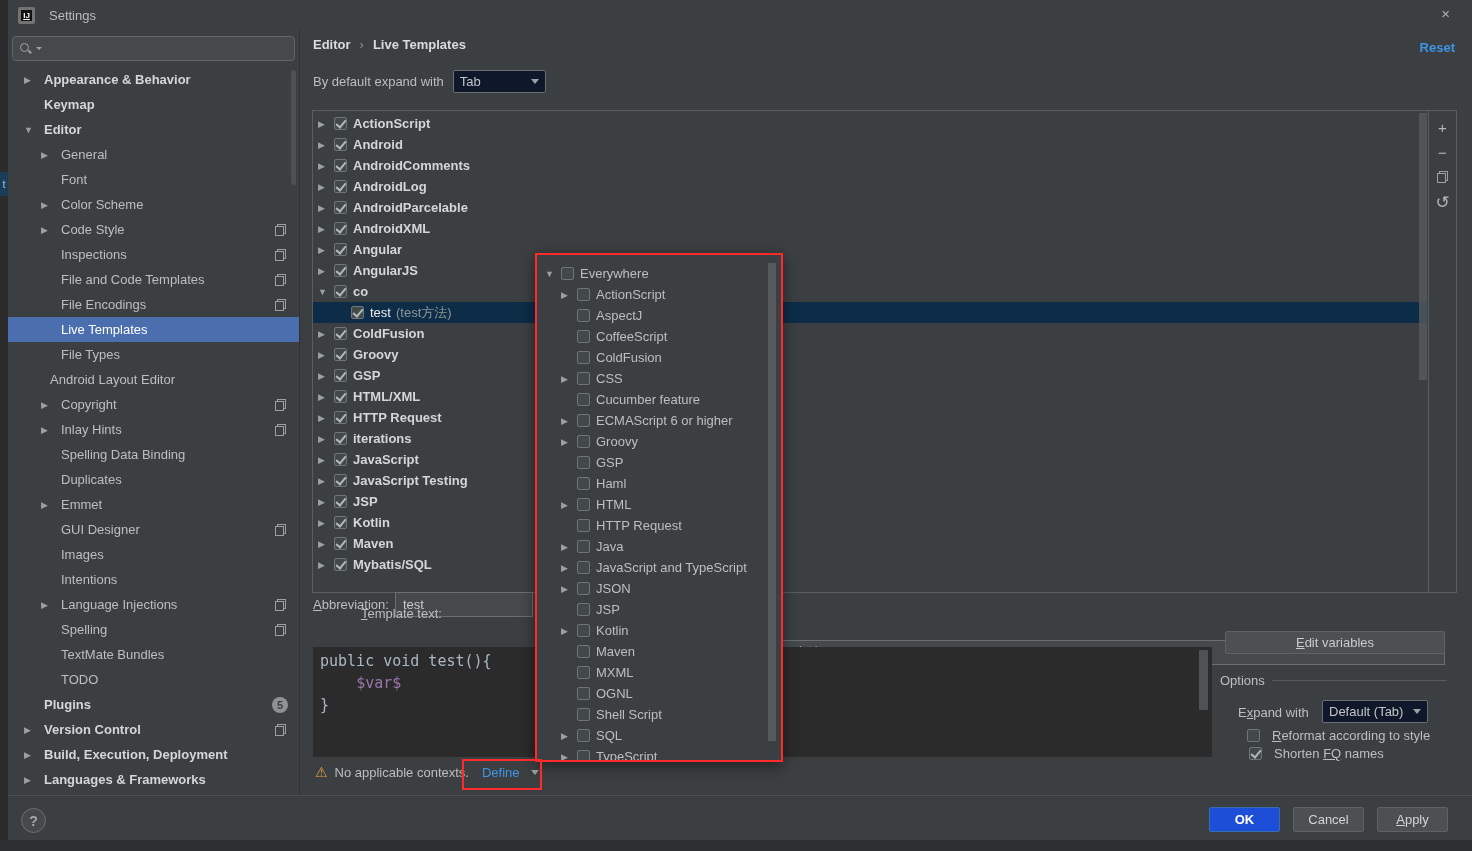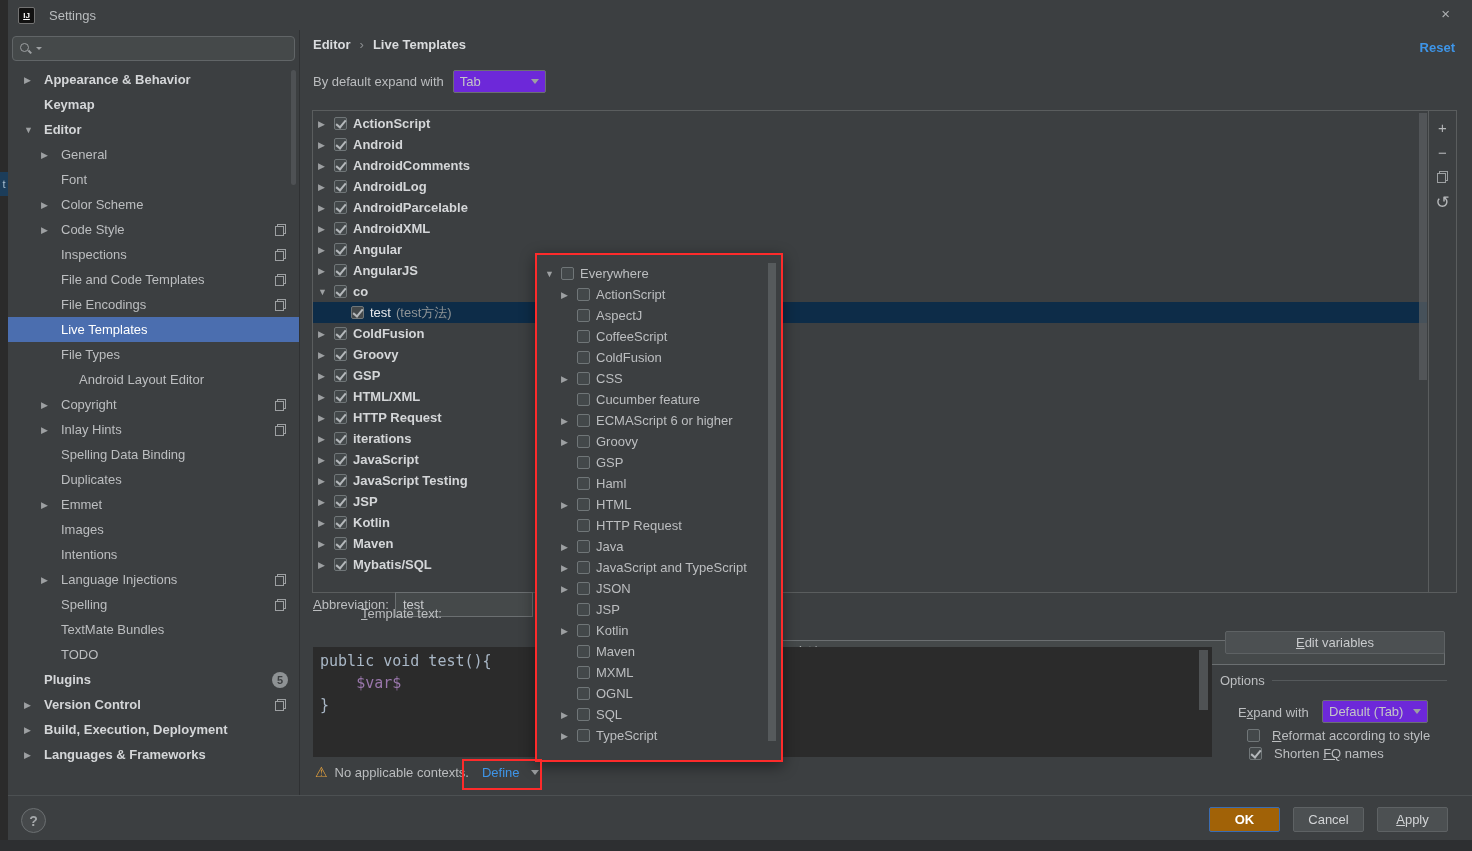--- a/index.html
+++ b/index.html
@@ -5,21 +5,21 @@
   *{margin:0;padding:0;box-sizing:border-box;}
   html,body{width:1472px;height:851px;overflow:hidden;background:#2b2b2b;}
   body{font-family:"Liberation Sans",sans-serif;font-size:13px;color:#bbbdbf;}
   .screen{position:relative;width:1472px;height:851px;background:#2d2f31;}
   .dialog{position:absolute;left:8px;top:0;width:1464px;height:840px;background:#3c3f41;}
   .edge-strip{position:absolute;left:0;top:0;width:8px;height:851px;background:#2b2b2b;}
   .edge-tab{position:absolute;left:0;top:172px;width:8px;height:24px;background:#1c3d5a;color:#a9bfd0;font-size:11px;display:flex;align-items:center;justify-content:center;}
 
   
   .titlebar{position:absolute;left:8px;top:0;width:1464px;height:30px;display:flex;align-items:center;}
-  .logo{width:17px;height:17px;margin-left:10px;background:#111;border:1px solid #737373;border-radius:2px;color:#fff;font-size:8px;font-weight:bold;display:flex;align-items:center;justify-content:center;text-decoration:underline;}
+  .logo{width:17px;height:17px;margin-left:10px;background:#111;border:3px solid #737373;border-radius:2px;color:#fff;font-size:8px;font-weight:bold;display:flex;align-items:center;justify-content:center;text-decoration:underline;}
   .win-title{margin-left:14px;color:#b9bcbe;}
   .close-x{position:absolute;right:22px;top:5px;color:#aeb0b2;font-size:15px;cursor:default;}
 
   
   .sidebar{position:absolute;left:8px;top:30px;width:291px;height:765px;}
   .searchbox{position:absolute;left:4px;top:6px;width:283px;height:25px;background:#45494a;border:1px solid #616567;border-radius:4px;display:flex;align-items:center;padding-left:7px;gap:2px;}
   .mag{position:relative;width:12px;height:12px;}
   .mag::before{content:"";position:absolute;left:0;top:0;width:7px;height:7px;border:1.5px solid #9da0a2;border-radius:50%;}
   .mag::after{content:"";position:absolute;left:8px;top:8px;width:4px;height:1.5px;background:#9da0a2;transform:rotate(45deg);}
   .mag-caret{width:0;height:0;border-left:3px solid transparent;border-right:3px solid transparent;border-top:3px solid #9da0a2;margin-left:2px;}
@@ -36,21 +36,21 @@
   .copy-ico::after{content:"";position:absolute;left:0;bottom:0;width:7px;height:8px;border:1px solid #9da0a2;background:#3c3f41;}
   .badge{margin-left:auto;margin-right:11px;width:16px;height:16px;border-radius:50%;background:#8e9294;color:#3c3f41;font-size:11px;font-weight:bold;display:flex;align-items:center;justify-content:center;flex:none;}
   .side-scroll{position:absolute;right:3px;top:40px;width:5px;height:115px;background:#5a5e60;border-radius:3px;opacity:.6;}
   .vsep{position:absolute;left:299px;top:30px;width:1px;height:765px;background:#2f3133;}
 
   
   .crumbs{position:absolute;left:313px;top:37px;display:flex;align-items:center;gap:9px;font-weight:bold;color:#dadcde;}
   .crumb-sep{color:#8a8d8f;font-weight:normal;}
   .reset-link{position:absolute;right:17px;top:40px;color:#3e95e8;font-weight:bold;}
   .expand-row{position:absolute;left:313px;top:70px;display:flex;align-items:center;gap:9px;}
-  .combo{height:23px;background:#6d28d9;border:1px solid #6b6f71;border-radius:2px;display:flex;align-items:center;padding:0 6px;color:#c3c5c7;gap:6px;}
+  .combo{height:23px;background:#0f172a;border:1px solid #6b6f71;border-radius:2px;display:flex;align-items:center;padding:0 6px;color:#c3c5c7;gap:6px;}
   .combo .cval{flex:1;}
   .combo-arrow{width:0;height:0;border-left:4px solid transparent;border-right:4px solid transparent;border-top:5px solid #9da0a2;}
 
   
   .tree-panel{position:absolute;left:312px;top:110px;width:1145px;height:483px;border:1px solid #5a5d5e;background:#3c3f41;}
   .tree-rows{position:absolute;left:0;top:2px;width:1114px;}
   .t-row{height:21px;display:flex;align-items:center;}
   .t-row .arr{width:16px;font-size:9px;color:#9da0a2;flex:none;}
   .t-row .lbl{color:#bcbec0;white-space:nowrap;}
   .t-row.bold .lbl{font-weight:bold;color:#d4d6d8;}
@@ -96,21 +96,21 @@
   .warn-row{position:absolute;left:315px;top:764px;display:flex;align-items:center;gap:7px;}
   .warn-ico{color:#e9a33c;font-size:14px;}
   .define-link{color:#3e95e8;margin-left:6px;}
   .chev-down{width:0;height:0;border-left:4px solid transparent;border-right:4px solid transparent;border-top:5px solid #9da0a2;margin-left:4px;}
   .define-redbox{position:absolute;left:462px;top:759px;width:80px;height:31px;border:2px solid #fd2b2b;z-index:11;}
 
   
   .footer-sep{position:absolute;left:8px;top:795px;width:1464px;height:1px;background:#4c5052;}
   .help-btn{position:absolute;left:21px;top:808px;width:25px;height:25px;border-radius:50%;background:#46494b;border:1px solid #6b6f71;color:#a5a8aa;font-size:14px;font-weight:bold;display:flex;align-items:center;justify-content:center;}
   .btn{position:absolute;height:25px;border-radius:2px;display:flex;align-items:center;justify-content:center;color:#d2d4d6;background:#4c5052;border:1px solid #5e6264;}
-  .btn.primary{background:#a16207;border-color:#3a6cb2;color:#fff;font-weight:bold;}
+  .btn.primary{background:#1d4ed8;border-color:#3a6cb2;color:#fff;font-weight:bold;}
   .bottom-strip{position:absolute;left:0;top:840px;width:1472px;height:11px;background:#2d2f31;}
 </style>
 </head>
 <body>
 
 <div class="screen">
 
   <div class="edge-strip">
     <div class="edge-tab">t</div>
   </div>
@@ -188,21 +188,21 @@
         <div class="s-row selected" style="padding-left: 33px;">
           <span class="arr"></span>
           <span class="lbl">Live Templates</span>
 
         </div>
         <div class="s-row" style="padding-left: 33px;">
           <span class="arr"></span>
           <span class="lbl">File Types</span>
 
         </div>
-        <div class="s-row" style="padding-left: 51px;">
+        <div class="s-row" style="padding-left: 22px;">
           <span class="arr"></span>
           <span class="lbl">Android Layout Editor</span>
 
         </div>
         <div class="s-row" style="padding-left: 33px;">
           <span class="arr">▶</span>
           <span class="lbl">Copyright</span>
           <span class="copy-ico"></span>
 
         </div>
@@ -218,20 +218,26 @@
 
         </div>
         <div class="s-row" style="padding-left: 33px;">
           <span class="arr"></span>
           <span class="lbl">Duplicates</span>
 
         </div>
         <div class="s-row" style="padding-left: 33px;">
           <span class="arr">▶</span>
           <span class="lbl">Emmet</span>
+
+        </div>
+        <div class="s-row" style="padding-left: 33px;">
+          <span class="arr"></span>
+          <span class="lbl">GUI Designer</span>
+          <span class="copy-ico"></span>
 
         </div>
         <div class="s-row" style="padding-left: 33px;">
           <span class="arr"></span>
           <span class="lbl">Images</span>
 
         </div>
         <div class="s-row" style="padding-left: 33px;">
           <span class="arr"></span>
           <span class="lbl">Intentions</span>
@@ -597,20 +603,25 @@
           <span class="arr"></span>
           <span class="cb"></span>
           <span class="lbl">MXML</span>
         </div>
         <div class="p-row" style="padding-left: 24px;">
           <span class="arr"></span>
           <span class="cb"></span>
           <span class="lbl">OGNL</span>
         </div>
         <div class="p-row" style="padding-left: 24px;">
+          <span class="arr"></span>
+          <span class="cb"></span>
+          <span class="lbl">Shell Script</span>
+        </div>
+        <div class="p-row" style="padding-left: 24px;">
           <span class="arr">▶</span>
           <span class="cb"></span>
           <span class="lbl">SQL</span>
         </div>
         <div class="p-row" style="padding-left: 24px;">
           <span class="arr">▶</span>
           <span class="cb"></span>
           <span class="lbl">TypeScript</span>
         </div>
       </div>

